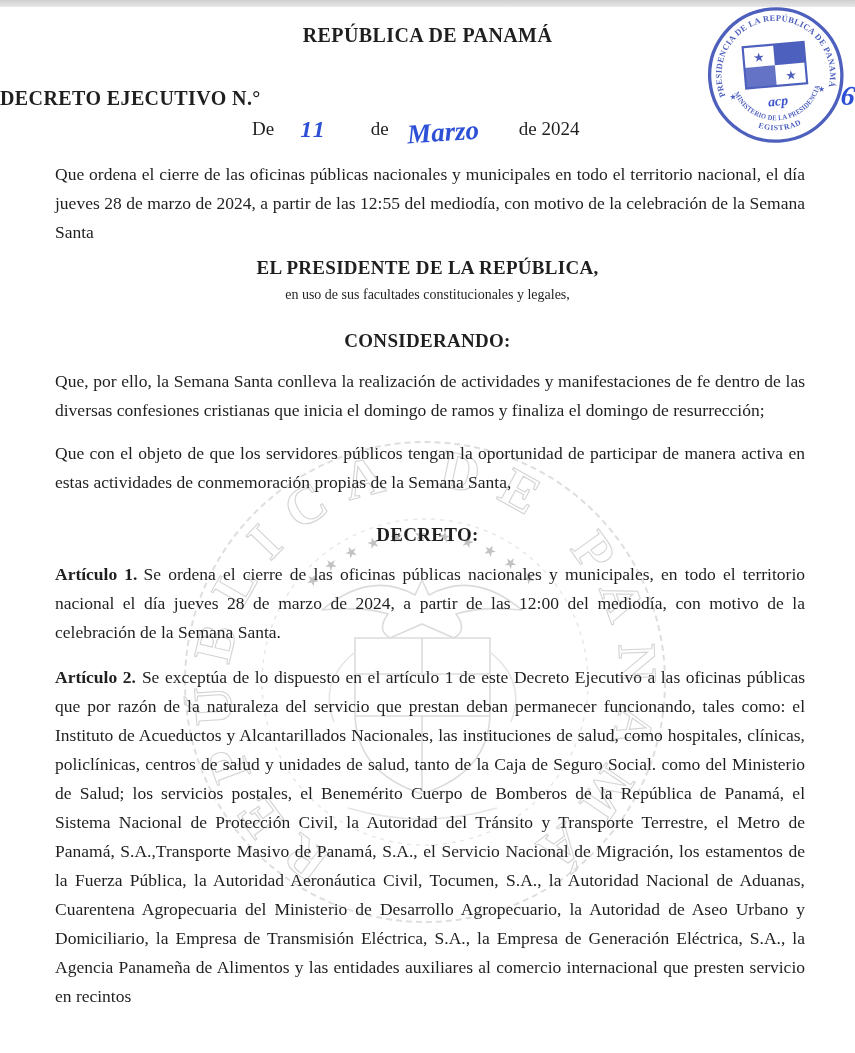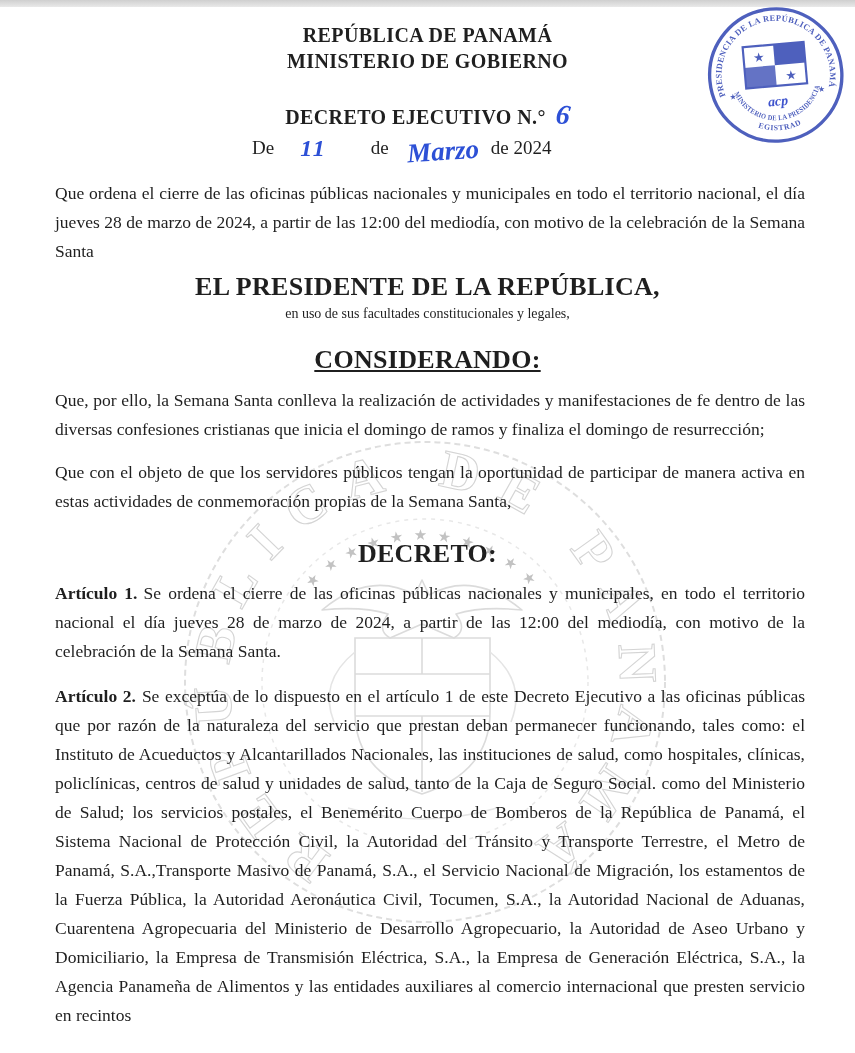--- a/index.html
+++ b/index.html
@@ -9,48 +9,48 @@
     font-family:"Liberation Serif", "DejaVu Serif", serif;
   }
   .scan-edge { position:absolute; top:0; left:0; width:100%; height:7px;
     background:linear-gradient(#cfcfcf,#e9e9e9); z-index:3; }
 
   .content { position:relative; z-index:2; }
 
   .center { text-align:center; }
   .bold   { font-weight:bold; }
   .h1 { font-size:20px; letter-spacing:0.4px; line-height:26px; }
-  .h2 { font-size:26px; letter-spacing:0.3px; line-height:24px; }
+  .h2 { font-size:19px; letter-spacing:0.3px; line-height:24px; }
 
   .header { margin-top:22px; }
 
-  .decree-line { margin-top:25px; display:flex; justify-content:center; align-items:baseline; }
+  .decree-line { margin-top:32px; display:flex; justify-content:space-between; align-items:baseline; }
   .date-line { margin-top:2px; margin-left:252px; font-size:19px; line-height:30px;
     display:flex; align-items:flex-start; }
   .date-line .w1 { margin-left:26px; }
   .date-line .w2 { margin-left:44px; }
   .date-line .w3 { margin-left:18px; }
-  .date-line .w4 { margin-left:12px; }
+  .date-line .w4 { margin-left:40px; }
 
   .hw { color:#2d50d6; font-style:italic; font-weight:bold; display:inline-block;
     font-family:"Liberation Serif", serif; }
   .hw-number { font-size:28px; margin-left:10px; transform:rotate(7deg); }
   .hw-day    { font-size:24px; letter-spacing:2px; }
   .hw-month  { font-size:27px; transform:rotate(-4deg); position:relative; top:3px; }
 
   .body {
     width:750px; margin:14px 0 0 55px; text-align:justify;
     font-size:17.5px; line-height:29px;
   }
   p { margin-bottom:0; }
   .p-subject { margin-top:16px; }
 
   .mt-president   { margin-top:9px; }
   .sub { font-size:14px; line-height:29px; }
-  .mt-considerando{ margin-top:20px;text-decoration:underline; }
+  .mt-considerando{ margin-top:20px; }
   .mt-decreta     { margin-top:26px; }
   .article { margin-top:13px; }
   .article b { margin-right:6px; }
   .article-2 { margin-top:16px; }
 
   .watermark { position:absolute; left:170px; top:420px; width:520px; height:520px;
     z-index:1; opacity:0.75; }
   .stamp { position:absolute; left:702px; top:3px; width:148px; height:150px;
     z-index:4; opacity:0.92; transform:rotate(-5deg); }
 
@@ -117,37 +117,36 @@
     <text font-size="7.8" font-weight="bold" fill="#4053b8" letter-spacing="0.6">
       <textPath href="#st-arc-bot" startOffset="50%" text-anchor="middle">REGISTRADO</textPath>
     </text>
     <text x="30" y="93" font-size="8" fill="#4053b8" text-anchor="middle">★</text>
     <text x="120" y="93" font-size="8" fill="#4053b8" text-anchor="middle">★</text>
   </svg>
 
   <div class="content">
     <div class="header">
       <div class="center bold h1">REPÚBLICA DE PANAMÁ</div>
-      <div class="center bold h1">MINISTERIO DE GOBIERNO</div>
     </div>
 
     <div class="decree-line">
       <span class="bold h1">DECRETO EJECUTIVO N.°</span>
       <span class="hw hw-number">6</span>
     </div>
 
     <div class="date-line">
       <span>De</span>
       <span class="hw hw-day w1">11</span>
       <span class="w2">de</span>
       <span class="hw hw-month w3">Marzo</span>
       <span class="w4">de 2024</span>
     </div>
 
-    <p class="body p-subject">Que ordena el cierre de las oficinas públicas nacionales y municipales en todo el territorio nacional, el día jueves 28 de marzo de 2024, a partir de las 12:00 del mediodía, con motivo de la celebración de la Semana Santa</p>
+    <p class="body p-subject">Que ordena el cierre de las oficinas públicas nacionales y municipales en todo el territorio nacional, el día jueves 28 de marzo de 2024, a partir de las 12:55 del mediodía, con motivo de la celebración de la Semana Santa</p>
 
     <div class="center bold h2 mt-president">EL PRESIDENTE DE LA REPÚBLICA,</div>
     <div class="center sub">en uso de sus facultades constitucionales y legales,</div>
 
     <div class="center bold h2 mt-considerando">CONSIDERANDO:</div>
 
     <p class="body">Que, por ello, la Semana Santa conlleva la realización de actividades y manifestaciones de fe dentro de las diversas confesiones cristianas que inicia el domingo de ramos y finaliza el domingo de resurrección;</p>
     <p class="body">Que con el objeto de que los servidores públicos tengan la oportunidad de participar de manera activa en estas actividades de conmemoración propias de la Semana Santa,</p>
 
     <div class="center bold h2 mt-decreta">DECRETO:</div>

